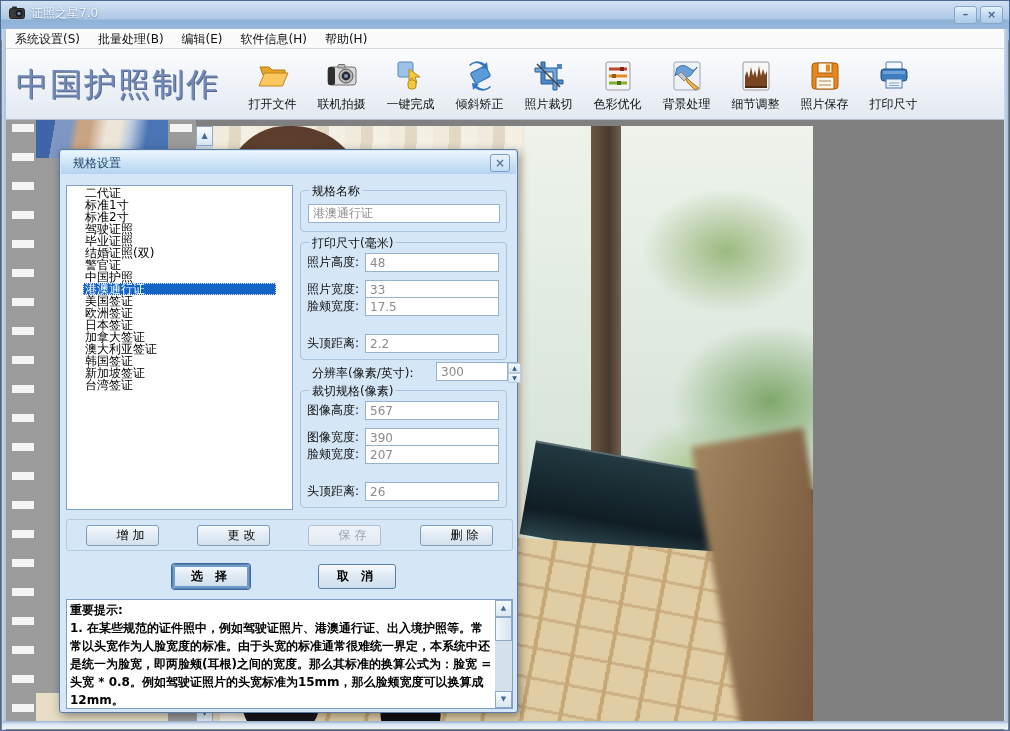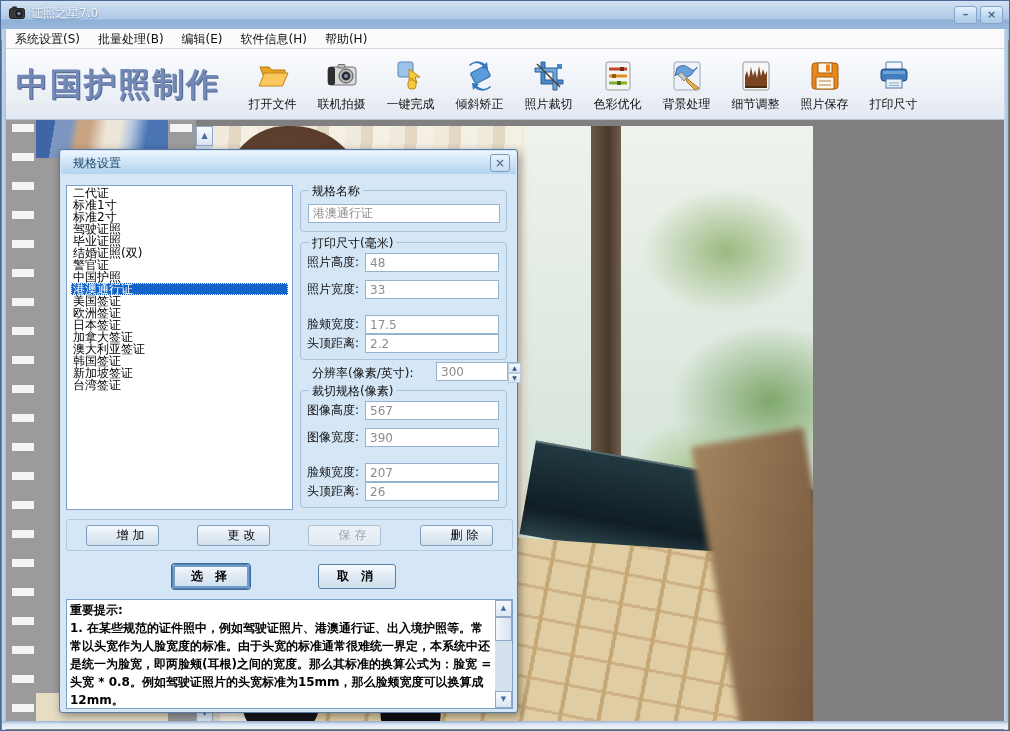--- a/index.html
+++ b/index.html
@@ -20,21 +20,21 @@
 
   
   .menubar { position:absolute; left:5px; right:5px; top:28px; height:20px;
     background:#fbfbfb; border-bottom:1px solid #d8d8d8; display:flex; align-items:center; }
   .menu-item { padding:0 9px; color:#111; line-height:20px; }
 
   
   .toolbar { position:absolute; left:5px; right:5px; top:48px; height:71px;
     background:linear-gradient(#fbfcfe,#edf1f7 60%,#e3e9f1);
     border-bottom:1px solid #b6c2d2; }
-  .brand { position:absolute; left:10px; top:14px; font-size:32px; font-weight:bold;
+  .brand { position:absolute; left:10px; top:14px; font-size:32px; font-weight:normal;
     color:#7389b6; letter-spacing:2px; text-shadow:1px 1px 0 #53678f; }
   .tools { position:absolute; left:232px; top:4px; display:flex; }
   .tool { width:69px; height:62px; display:flex; flex-direction:column; align-items:center;
     justify-content:flex-end; gap:1px; padding-bottom:2px; }
   .tool svg { width:34px; height:32px; }
   .tool-label { font-size:12px; color:#111; white-space:nowrap; }
 
   
   .workspace { position:absolute; left:5px; right:5px; top:119px; height:603px; background:#808080; }
   .filmstrip { position:absolute; left:0; top:0; width:190px; height:100%; background:#9b9b9b; }
@@ -102,38 +102,38 @@
     box-shadow:2px 3px 10px rgba(0,0,0,.4); }
   .dlg-header { position:absolute; left:1px; right:1px; top:1px; height:23px;
     border-radius:2px 2px 0 0;
     background:linear-gradient(#ecf6fe,#cbe2f6 55%,#b4d3ef);text-decoration:underline; }
   .dlg-title { position:absolute; left:12px; top:4px; color:#1c4668; }
   .dlg-close { position:absolute; right:6px; top:3px; width:20px; height:18px;
     border:1px solid #7a9cc0; border-radius:3px; color:#5a7a9a; font-weight:bold;
     background:linear-gradient(#eaf3fc,#c4dcf1); text-align:center; line-height:16px; }
 
   .listbox { position:absolute; left:6px; top:35px; width:227px; height:325px;
-    background:#fff; border:1px solid #7ea0c4; padding:1px 4px; overflow:hidden; }
+    background:#fff; border:1px solid #7ea0c4; padding:1px 16px; overflow:hidden; }
   .list-item { height:12px; line-height:12px; font-size:12px; padding-left:2px;
     white-space:nowrap; color:#000; }
   .list-item.selected { background:#1464c8; color:#fff; outline:1px dotted #e8e8e8; outline-offset:-1px; }
 
   .grp { position:absolute; border:1px solid #a9c3dd; border-radius:4px; }
   .grp-label { position:absolute; left:8px; top:-8px; background:#d5e6f7; padding:0 3px; color:#111; }
   .name-grp { left:240px; top:40px; width:207px; height:42px; }
   .print-grp { left:240px; top:92px; width:207px; height:118px; }
   .crop-grp { left:240px; top:240px; width:207px; height:118px; }
   .txt { position:absolute; background:#fff; border:1px solid #96b2cc; height:19px;
     font-size:12px; color:#8c8c8c; padding:0 4px; line-height:17px;
     font-family:"DejaVu Sans","Liberation Sans",sans-serif; width:100%; }
   .name-input { left:7px; top:13px; width:192px !important; }
   .frow { position:absolute; left:6px; height:19px; display:flex; align-items:center; }
   .frow .flabel { width:58px; color:#111; letter-spacing:0; }
   .frow .txt { position:relative; width:134px; }
-  .frow.r1 { top:10px; } .frow.r2 { top:37px; } .frow.r3 { top:72px; } .frow.r4 { top:91px; }
+  .frow.r1 { top:10px; } .frow.r2 { top:37px; } .frow.r3 { top:54px; } .frow.r4 { top:91px; }
 
   .res-row { position:absolute; left:242px; top:212px; width:210px; height:20px;margin-left:10px; }
   .res-label { position:absolute; left:0; top:3px; color:#111; }
   .res-input { left:124px; top:0; width:83px !important; padding-right:15px; }
   .spinner { position:absolute; right:1px; top:1px; width:14px; height:17px;
     border-left:1px solid #96b2cc; display:flex; flex-direction:column; }
   .spin { flex:1; font-size:6px; line-height:8px; text-align:center; color:#35587e;
     background:linear-gradient(#f4f9fd,#d8e5f1); border:1px solid #b9cde0; }
 
   .btn-groupbox { position:absolute; left:6px; top:369px; width:447px; height:32px;

